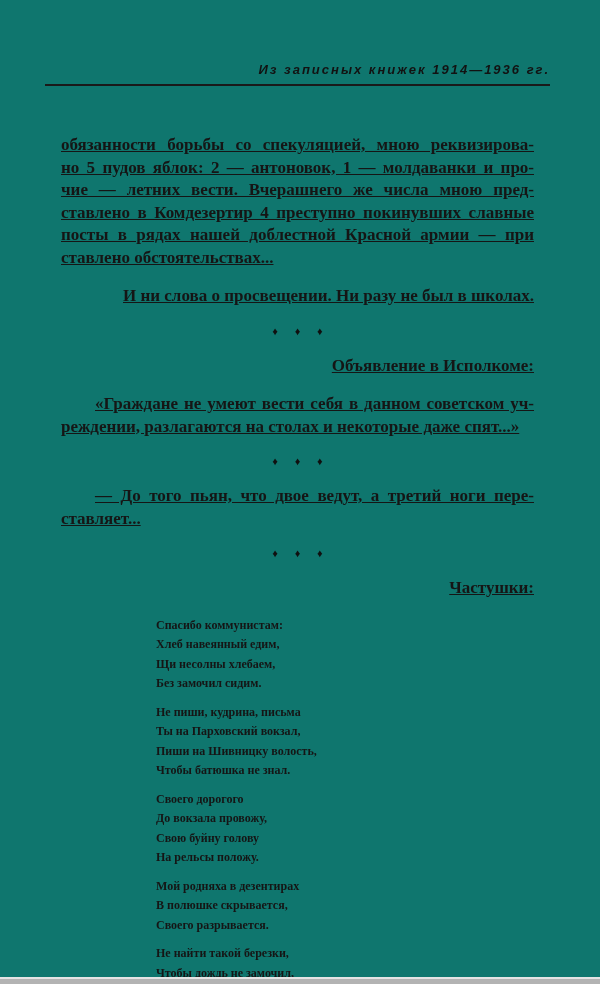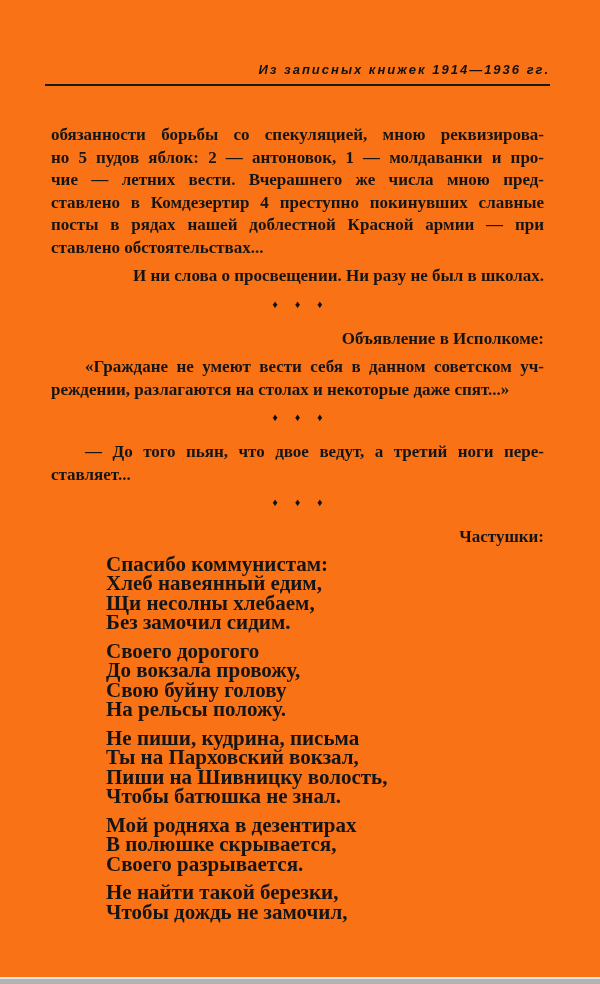--- a/index.html
+++ b/index.html
@@ -4,21 +4,21 @@
 <style>
   html, body {
     margin: 0;
     padding: 0;
     background: #ffffff;
   }
   .page {
     position: relative;
     width: 600px;
     height: 984px;
-    background: #f97316;
+    background: #0f766e;
     overflow: hidden;
     box-sizing: border-box;
     padding: 62px 50px 0 45px;
     font-family: "Liberation Serif", "DejaVu Serif", serif;
     color: #151515;
   }
   .running-header {
     text-align: right;
     font-family: "Liberation Sans", "DejaVu Sans", sans-serif;
     font-style: italic;
@@ -30,21 +30,22 @@
     border-bottom: 2px solid #1a1a1a;
     white-space: nowrap;
   }
   .content {
     padding-top: 32px;
     font-size: 17px;
     font-weight: bold;
     line-height: 22.5px;
   }
   .para {
-    margin: 6px;
+    margin: 16px;
+    text-decoration: underline;
   }
   .para .line {
     display: block;
   }
   .para .line.just {
     text-align: justify;
     text-align-last: justify;
   }
   .para.indent .line:first-child {
     text-indent: 34px;
@@ -52,22 +53,22 @@
   }
   .sep {
     text-align: center;
     font-size: 11px;
     line-height: 14px;
     margin: 9px 0 17px 0;
     word-spacing: 14px;
     color: #101010;
   }
   .stanza {
-    margin: 0 0 9px 61px;
-    font-size: 21px;
+    margin: 0 0 9px 111px;
+    font-size: 12px;
     line-height: 19.5px;
   }
   .para + .stanza {
     margin-top: 6px;
   }
   .stanza .line {
     display: block;
   }
   .bottom-edge {
     position: absolute;
@@ -116,30 +117,30 @@
       <p class="para indent">
         <span class="line">Частушки:</span>
       </p>
       <div class="stanza">
         <span class="line">Спасибо коммунистам:</span>
         <span class="line">Хлеб навеянный едим,</span>
         <span class="line">Щи несолны хлебаем,</span>
         <span class="line">Без замочил сидим.</span>
       </div>
       <div class="stanza">
+        <span class="line">Не пиши, кудрина, письма</span>
+        <span class="line">Ты на Парховский вокзал,</span>
+        <span class="line">Пиши на Шивницку волость,</span>
+        <span class="line">Чтобы батюшка не знал.</span>
+      </div>
+      <div class="stanza">
         <span class="line">Своего дорогого</span>
         <span class="line">До вокзала провожу,</span>
         <span class="line">Свою буйну голову</span>
         <span class="line">На рельсы положу.</span>
-      </div>
-      <div class="stanza">
-        <span class="line">Не пиши, кудрина, письма</span>
-        <span class="line">Ты на Парховский вокзал,</span>
-        <span class="line">Пиши на Шивницку волость,</span>
-        <span class="line">Чтобы батюшка не знал.</span>
       </div>
       <div class="stanza">
         <span class="line">Мой родняха в дезентирах</span>
         <span class="line">В полюшке скрывается,</span>
         <span class="line">Своего разрывается.</span>
       </div>
       <div class="stanza">
         <span class="line">Не найти такой березки,</span>
         <span class="line">Чтобы дождь не замочил,</span>
       </div>

